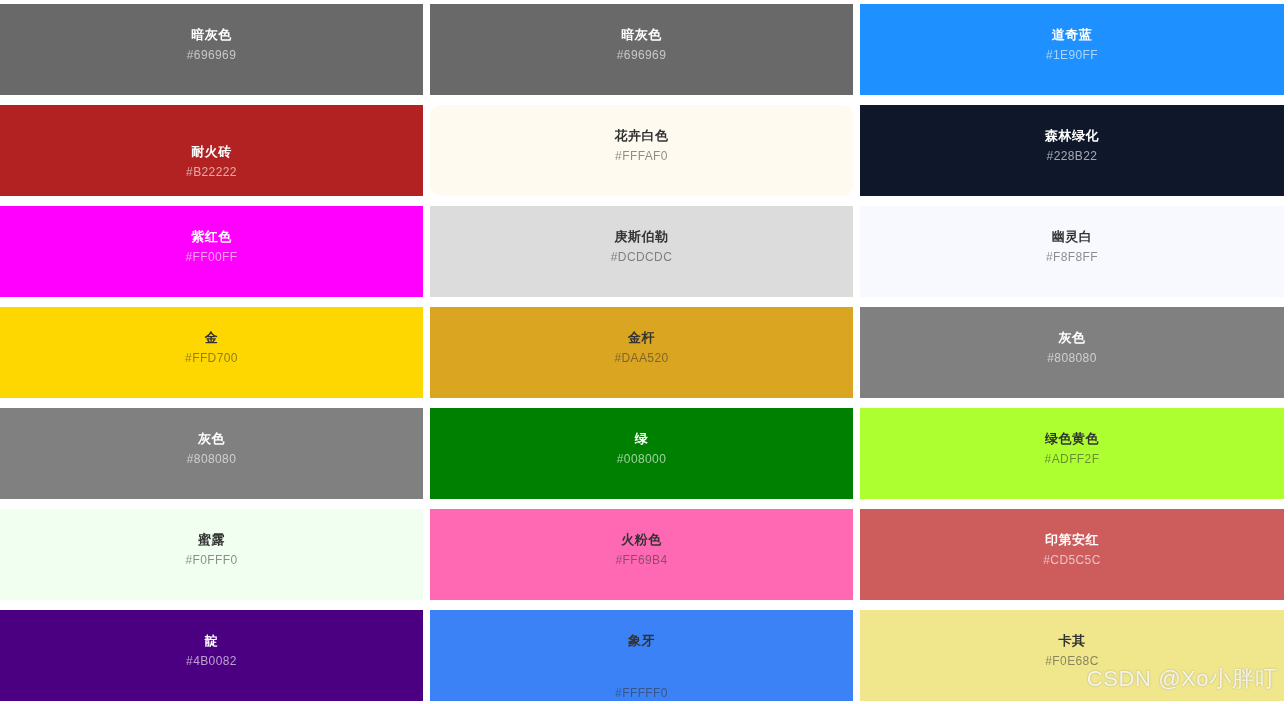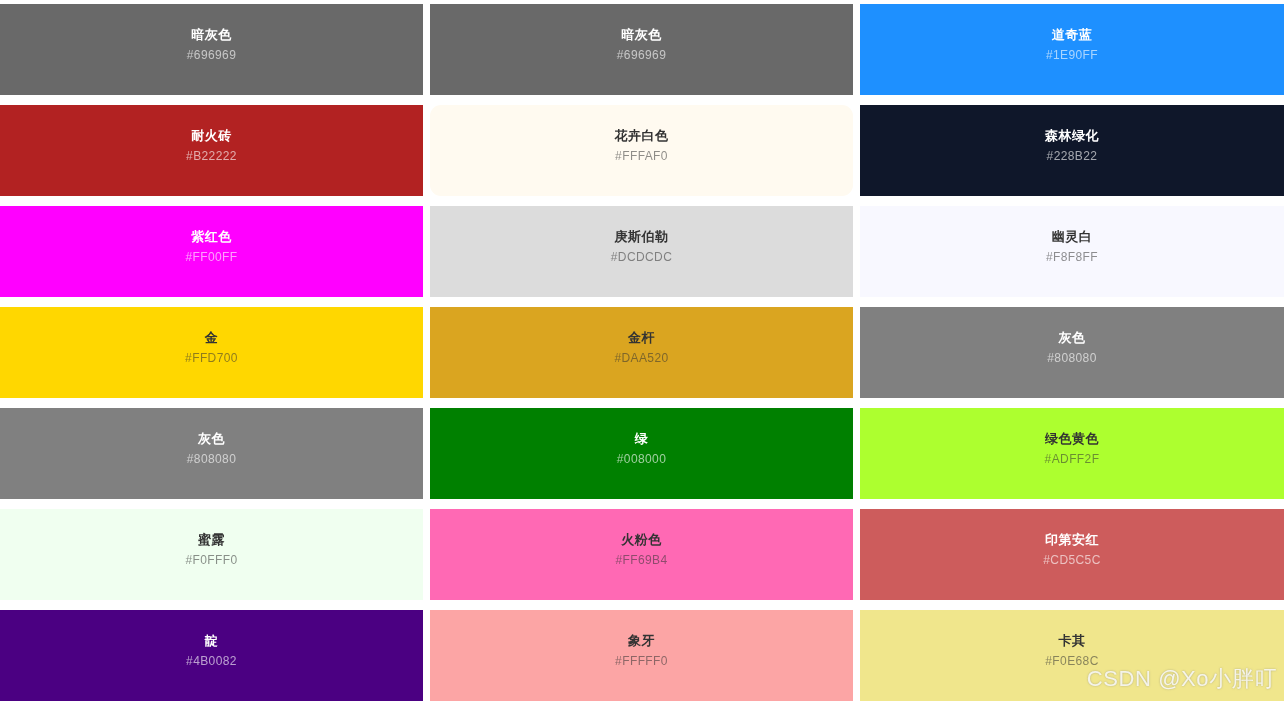--- a/index.html
+++ b/index.html
@@ -81,21 +81,21 @@
       <div class="swatch-hex">#696969</div>
     </div>
     <div class="swatch light-text" style="background: rgb(105, 105, 105);">
       <div class="swatch-name">暗灰色</div>
       <div class="swatch-hex">#696969</div>
     </div>
     <div class="swatch light-text" style="background: rgb(30, 144, 255);">
       <div class="swatch-name">道奇蓝</div>
       <div class="swatch-hex">#1E90FF</div>
     </div>
-    <div class="swatch light-text" style="background: rgb(178, 34, 34);">
+    <div class="swatch light-text" style="background: rgb(178, 34, 34); justify-content: center;">
       <div class="swatch-name">耐火砖</div>
       <div class="swatch-hex">#B22222</div>
     </div>
     <div class="swatch dark-text" style="background: rgb(255, 250, 240); border-radius: 11px;">
       <div class="swatch-name">花卉白色</div>
       <div class="swatch-hex">#FFFAF0</div>
     </div>
     <div class="swatch light-text" style="background: #0f172a; align-items: center;">
       <div class="swatch-name">森林绿化</div>
       <div class="swatch-hex">#228B22</div>
@@ -145,21 +145,21 @@
       <div class="swatch-hex">#FF69B4</div>
     </div>
     <div class="swatch light-text" style="background: rgb(205, 92, 92); text-align: center;">
       <div class="swatch-name">印第安红</div>
       <div class="swatch-hex">#CD5C5C</div>
     </div>
     <div class="swatch light-text" style="background: rgb(75, 0, 130);">
       <div class="swatch-name">靛</div>
       <div class="swatch-hex">#4B0082</div>
     </div>
-    <div class="swatch dark-text" style="background: #fca5a5;">
+    <div class="swatch dark-text" style="background: #3b82f6; gap: 32px;">
       <div class="swatch-name">象牙</div>
       <div class="swatch-hex">#FFFFF0</div>
     </div>
     <div class="swatch dark-text" style="background: rgb(240, 230, 140);">
       <div class="swatch-name">卡其</div>
       <div class="swatch-hex">#F0E68C</div>
     </div>
   </div>
 
 <div id="watermark">CSDN @Xo小胖叮</div>

